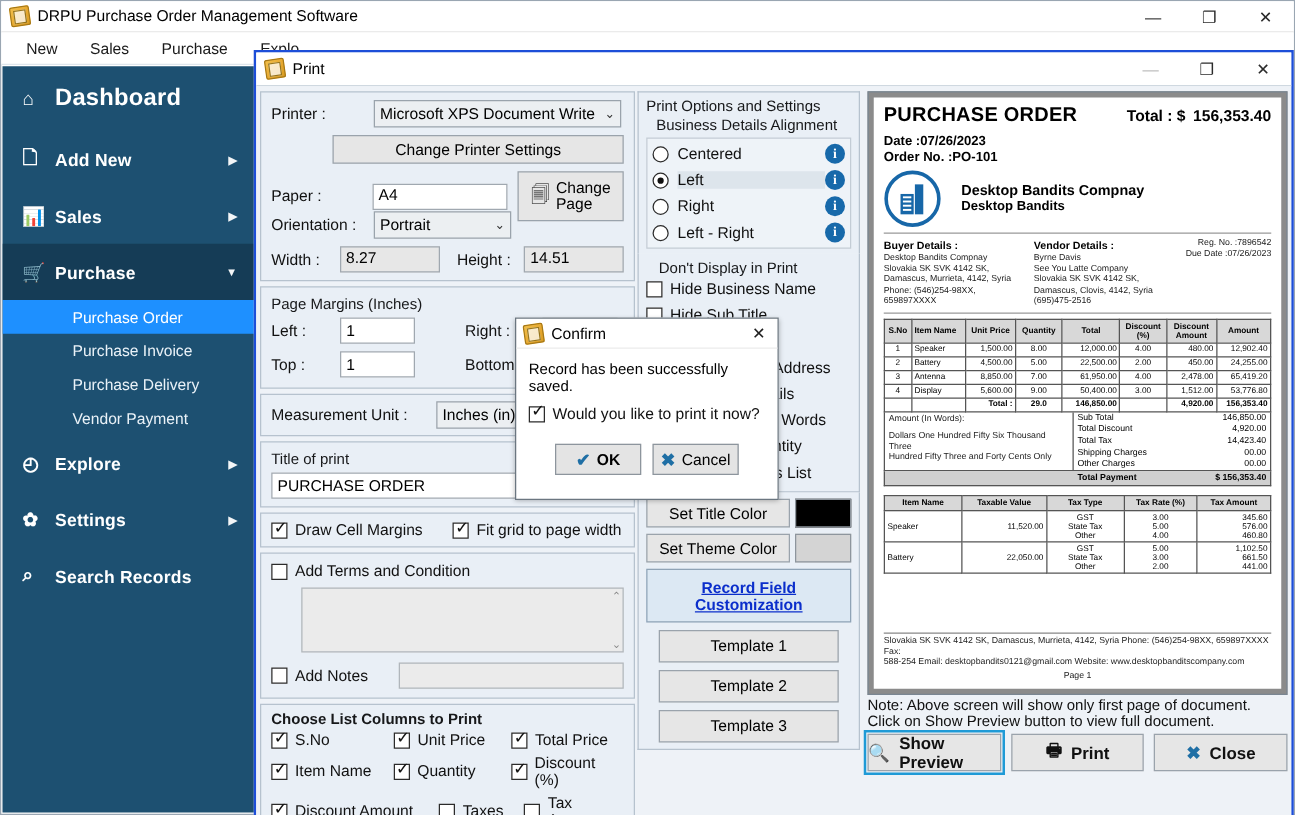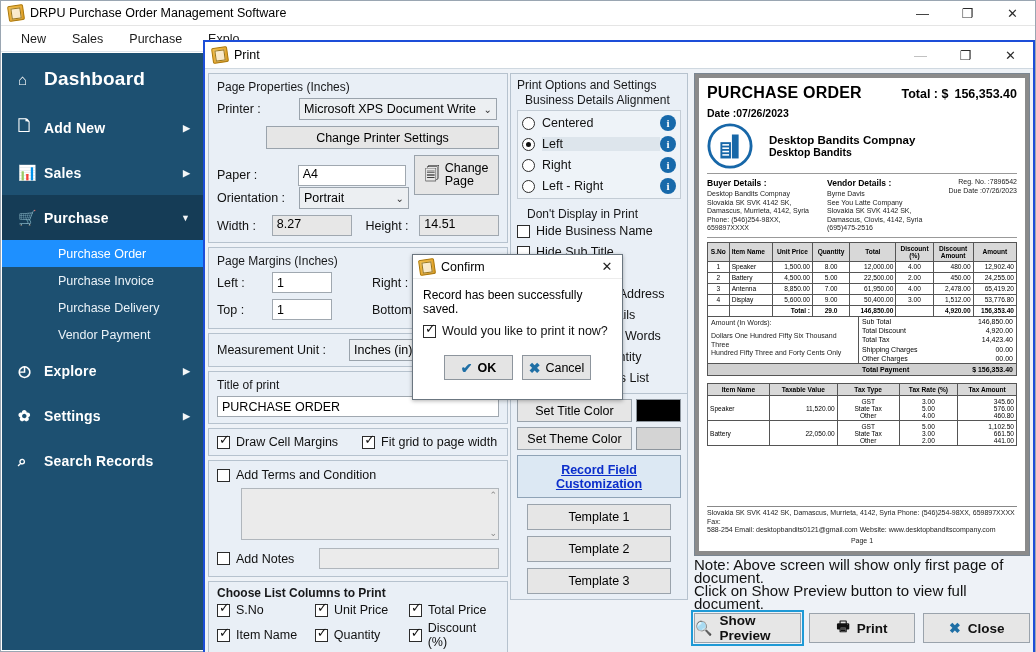--- a/index.html
+++ b/index.html
@@ -101,21 +101,21 @@
   .biz-sub { font-size:10.5px; font-weight:bold; }
   .sec-h { font-size:8.5px; font-weight:bold; }
   .sec-t { font-size:7px; line-height:8.5px; color:#222; }
   table.itbl { width:100%; border-collapse:collapse; font-size:6.6px; }
   table.itbl th { border:1px solid #555; background:#d8d8d8; font-weight:bold; padding:2px 2px;
      font-size:6.6px; }
   table.itbl td { border:1px solid #555; padding:1.5px 2px; }
   .r { text-align:right; } .c { text-align:center; }
   table.sum { width:100%; border-collapse:collapse; font-size:7px; }
   table.sum td { padding:1.2px 3px; }
-  .note-bar { font-size:15px; line-height:13px; color:#111; margin-top:2px;}
+  .note-bar { font-size:12px; line-height:13px; color:#111; margin-top:2px;}
 
   .footer-btns { display:flex; gap:8px; margin-top:3px; }
   .fbtn { height:30px; flex:1; border:1px solid #9aa3ac; background:#e6e6e6;
      display:flex; align-items:center; justify-content:center; gap:7px;
      font-size:13.5px; font-weight:bold; color:#111; }
   .fbtn.focus { outline:2px solid #1f9ad6; outline-offset:1px; }
   #brand-bar { margin-top:6px; height:32px; background:#1f5fa8; color:#fff;
      display:flex; align-items:center; justify-content:center;
      font-size:17px; font-weight:bold; letter-spacing:.2px;
      clip-path: polygon(14px 0, 100% 0, calc(100% - 14px) 100%, 0 100%);
@@ -217,21 +217,20 @@
       <div class="win-btn">❐</div>
       <div class="win-btn close">✕</div>
     </div>
   </div>
 
   <div id="print-body">
 
     <div class="panel-left">
 
       <div class="gbox" style="padding-bottom:6px">
-        <div class="gtitle">Page Properties (Inches)</div>
         <div class="row">
           <span class="lbl" style="width:82px">Printer :</span>
           <div class="combo" style="width:198px">
             <span class="cv">Microsoft XPS Document Write</span>
             <span class="cb">⌄</span>
           </div>
         </div>
         <div class="row" style="justify-content:flex-end">
           <div class="btn" style="width:233px">Change Printer Settings</div>
         </div>
@@ -463,20 +462,21 @@
 
           <div style="display:flex;align-items:baseline">
             <div class="po-title">PURCHASE ORDER</div>
             <div style="margin-left:auto;display:flex;gap:6px">
               <span class="po-total">Total :  $</span>
               <span class="po-total">156,353.40</span>
             </div>
           </div>
 
           <div class="po-meta">Date :07/26/2023</div>
+          <div class="po-meta" style="margin-top:0">Order No. :PO-101</div>
 
           <div style="display:flex;align-items:center;margin-top:3px;border-bottom:1px solid #999;padding-bottom:4px">
             <div style="width:46px;height:46px;flex:none">
               <svg viewBox="0 0 48 48" width="46" height="46">
                 <circle cx="24" cy="24" r="22" fill="none" stroke="#1767a8" stroke-width="3"></circle>
                 <rect x="14" y="20" width="11" height="17" fill="#1767a8"></rect>
                 <rect x="26" y="12" width="7" height="25" fill="#1767a8"></rect>
                 <rect x="16" y="22" width="7" height="1.6" fill="#fff"></rect>
                 <rect x="16" y="25.5" width="7" height="1.6" fill="#fff"></rect>
                 <rect x="16" y="29" width="7" height="1.6" fill="#fff"></rect>

